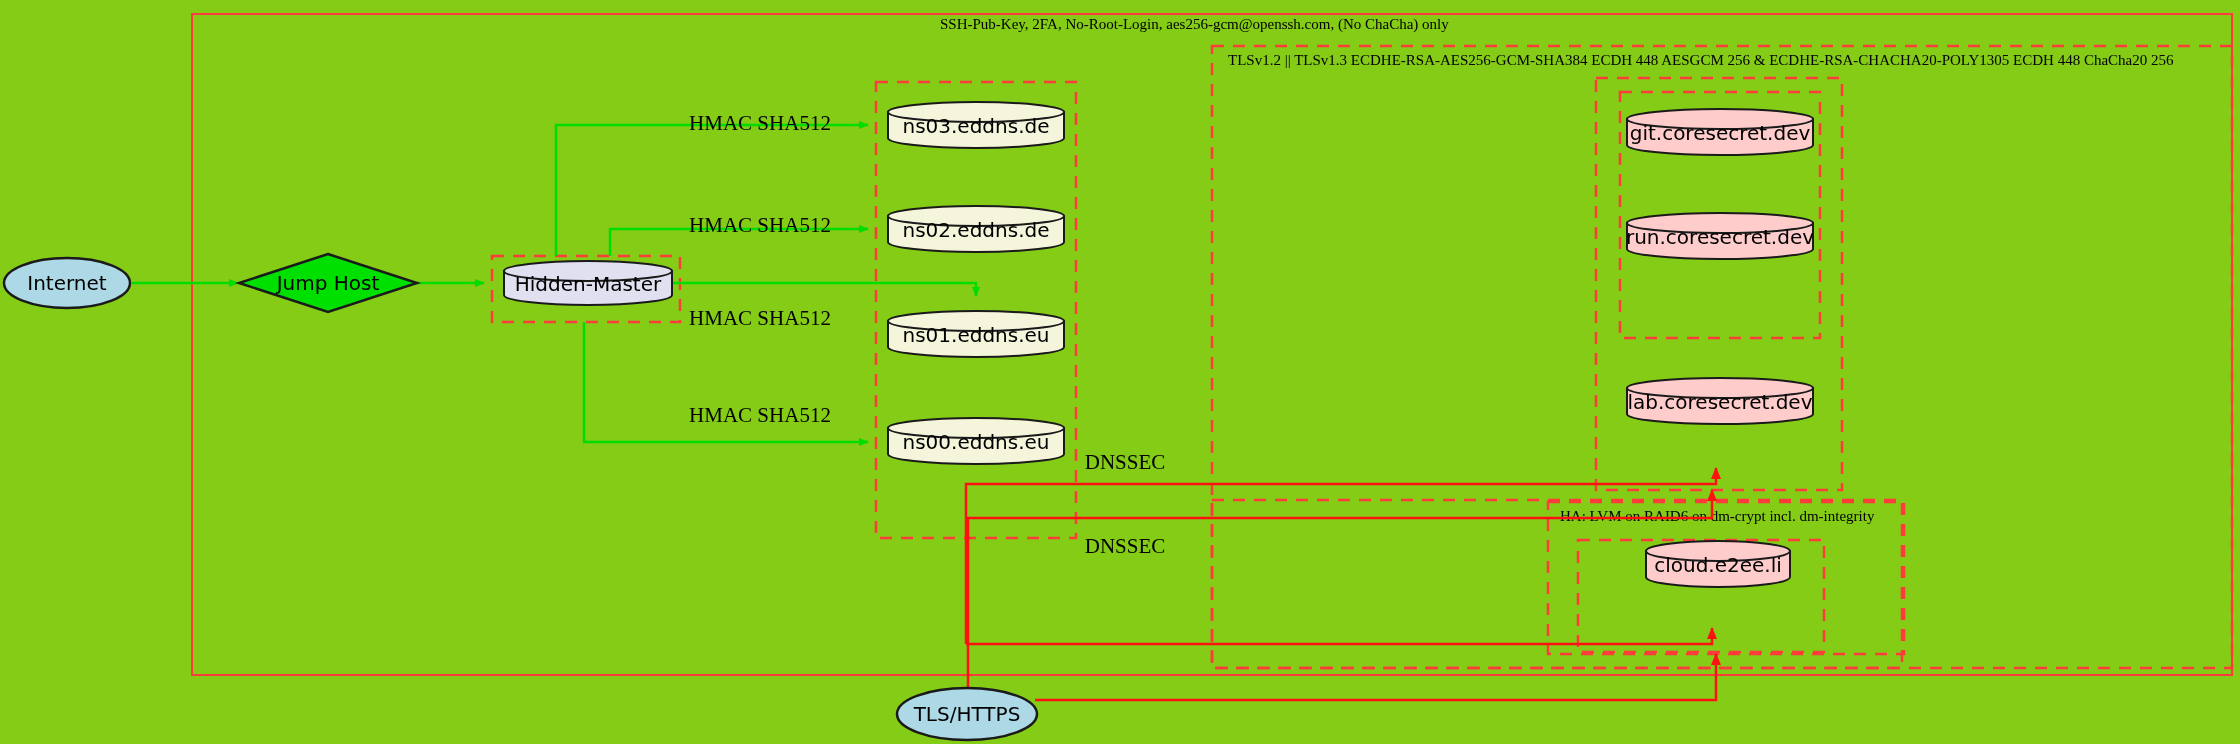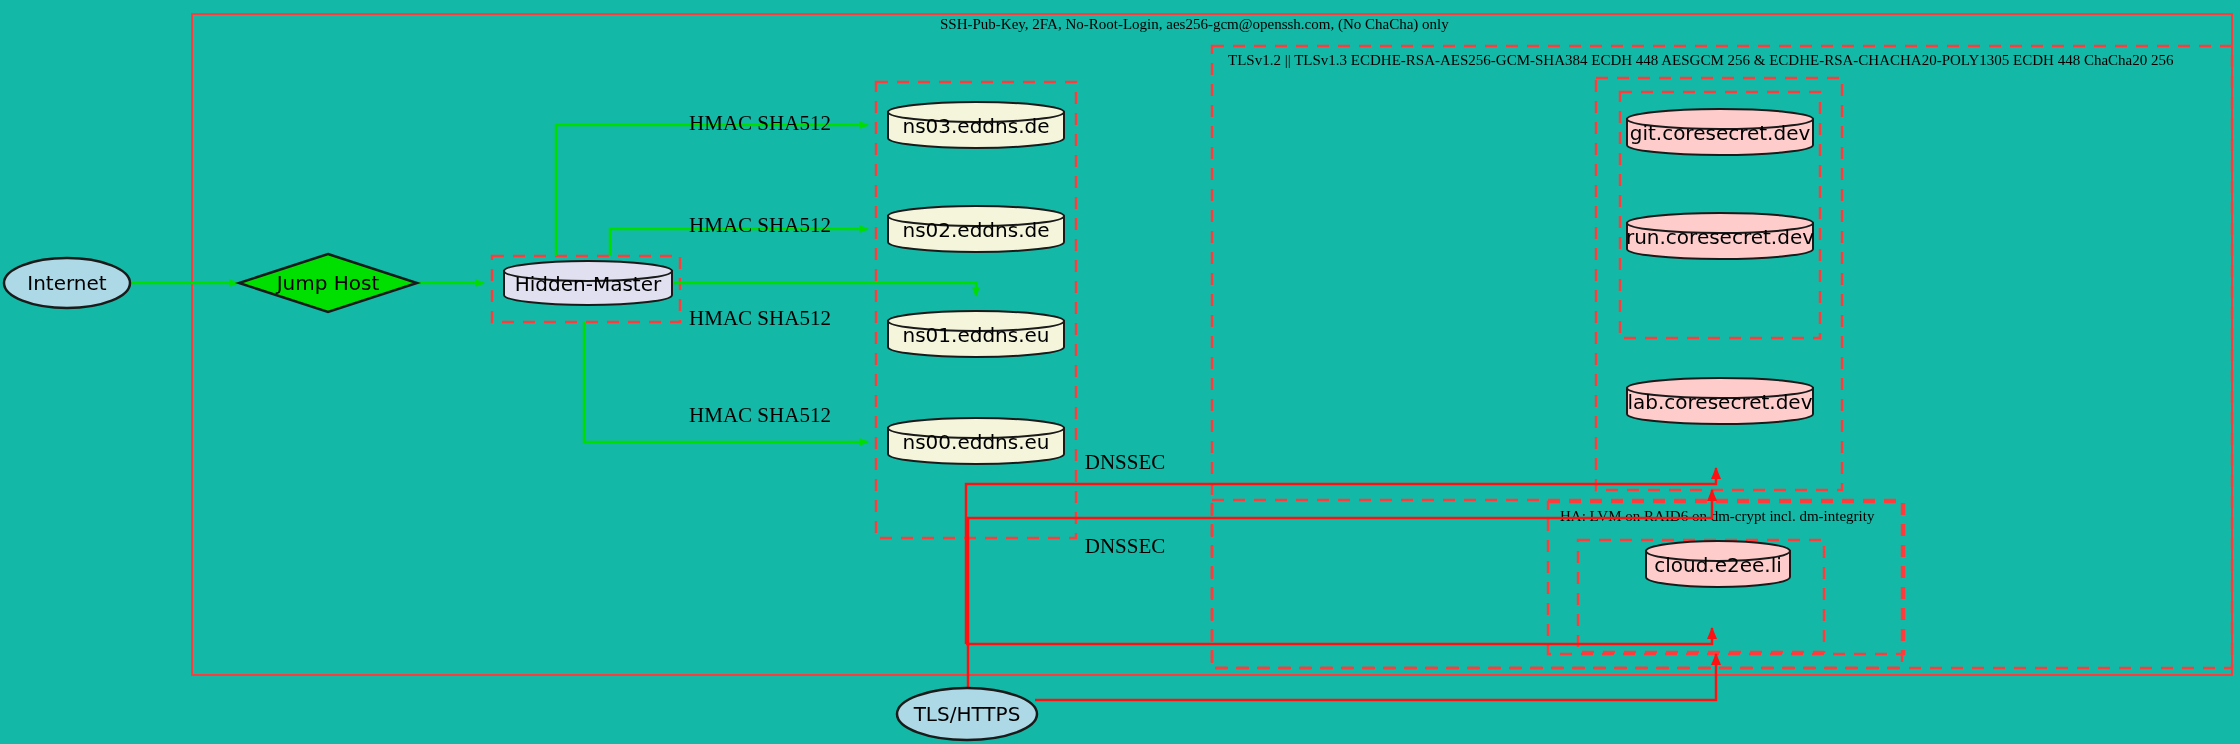--- a/index.html
+++ b/index.html
@@ -8,21 +8,21 @@
     padding: 0;
     background: #ffffff;
   }
   body {
     font-family: "Liberation Sans", sans-serif;
   }
   #diagram-root {
     position: relative;
     width: 2240px;
     height: 744px;
-    background: #14b8a6;
+    background: #84cc16;
     overflow: hidden;
   }
   #diagram-svg {
     position: absolute;
     left: 0;
     top: 0;
     width: 2240px;
     height: 744px;
   }
   .node-label {

